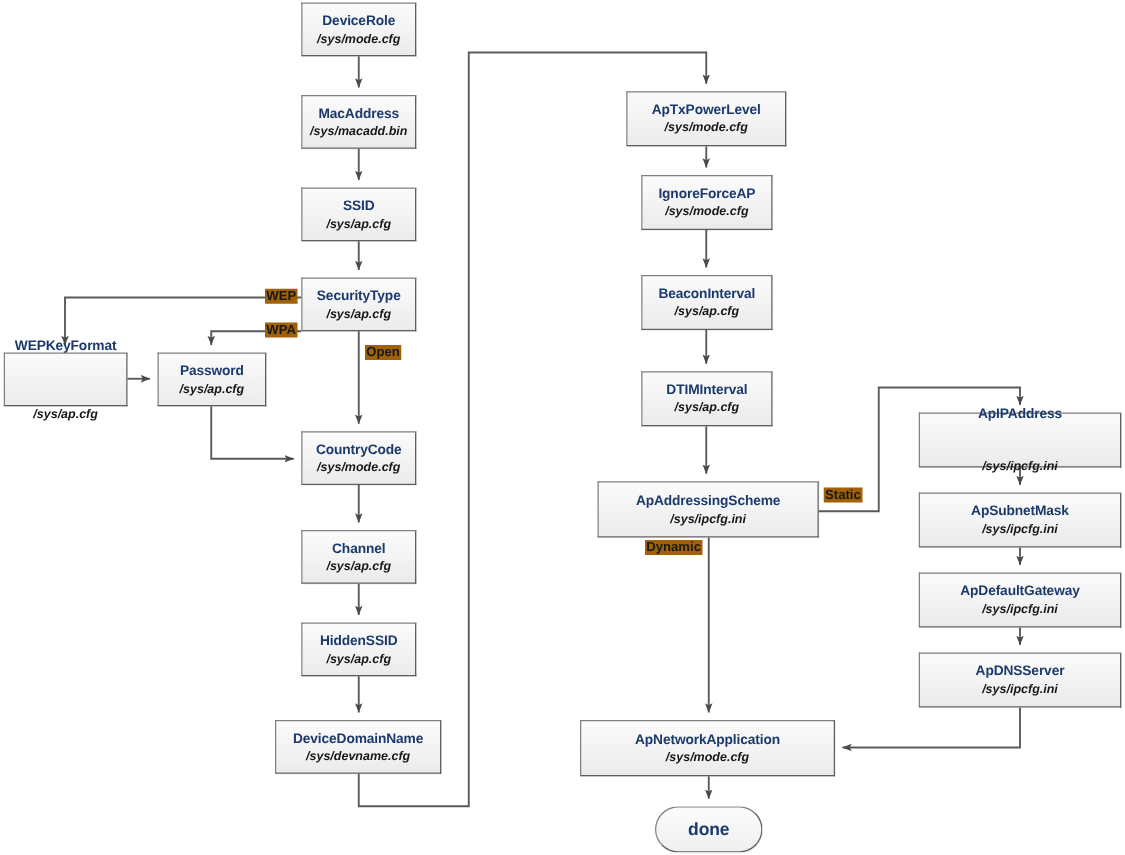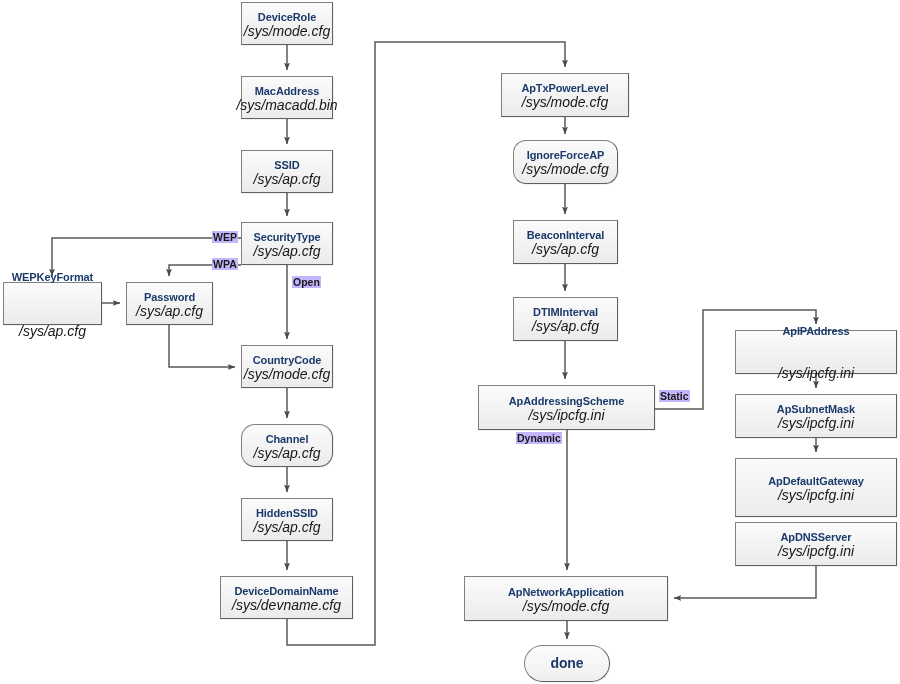--- a/index.html
+++ b/index.html
@@ -47,39 +47,39 @@
     color: #1b3a6b;
     font-weight: bold;
     font-size: 11px;
     line-height: 15px;
     letter-spacing: -0.1px;
     white-space: nowrap;
   }
   .node .sub {
     color: #171717;
     font-style: italic;
-    font-weight: normal;
-    font-size: 14px;
+    font-weight: bold;
+    font-size: 10px;
     line-height: 13px;
     white-space: nowrap;
   }
   .node.terminator {
     border-radius: 24px;
     background: linear-gradient(180deg, #fcfcfc 0%, #f6f6f6 50%, #efefef 100%);
   }
   .node.terminator .title {
     font-size: 14px;
   }
   .edge-label {
     position: absolute;
     font-size: 10.5px;
     font-weight: bold;
     color: #181818;
     white-space: nowrap;
-    background: #c4b5fd;
+    background: #a16207;
     padding: 0 1px;
     z-index: 3;
   }
 </style>
 </head>
 <body>
 
 <div id="canvas">
 
   <svg id="edge-layer" width="900" height="684" viewBox="0 0 900 684" xmlns="http://www.w3.org/2000/svg">
@@ -137,37 +137,37 @@
         <div class="sub">/sys/ap.cfg</div>
       </div>
       <div class="node" style="left: 126px; top: 282px; width: 87px; height: 43px;">
         <div class="title">Password</div>
         <div class="sub">/sys/ap.cfg</div>
       </div>
       <div class="node" style="left: 241px; top: 345px; width: 92px; height: 43px;">
         <div class="title">CountryCode</div>
         <div class="sub">/sys/mode.cfg</div>
       </div>
-      <div class="node" style="left: 241px; top: 424px; width: 92px; height: 43px; border-radius: 14px;">
+      <div class="node" style="left: 241px; top: 424px; width: 92px; height: 43px;">
         <div class="title">Channel</div>
         <div class="sub">/sys/ap.cfg</div>
       </div>
       <div class="node" style="left: 241px; top: 498px; width: 92px; height: 43px;">
         <div class="title">HiddenSSID</div>
         <div class="sub">/sys/ap.cfg</div>
       </div>
       <div class="node" style="left: 220px; top: 576px; width: 133px; height: 43px;">
         <div class="title">DeviceDomainName</div>
         <div class="sub">/sys/devname.cfg</div>
       </div>
       <div class="node" style="left: 501px; top: 73px; width: 128px; height: 44px;">
         <div class="title">ApTxPowerLevel</div>
         <div class="sub">/sys/mode.cfg</div>
       </div>
-      <div class="node" style="left: 513px; top: 140px; width: 105px; height: 44px; border-radius: 13px;">
+      <div class="node" style="left: 513px; top: 140px; width: 105px; height: 44px;">
         <div class="title">IgnoreForceAP</div>
         <div class="sub">/sys/mode.cfg</div>
       </div>
       <div class="node" style="left: 513px; top: 220px; width: 105px; height: 44px;">
         <div class="title">BeaconInterval</div>
         <div class="sub">/sys/ap.cfg</div>
       </div>
       <div class="node" style="left: 513px; top: 297px; width: 105px; height: 44px;">
         <div class="title">DTIMInterval</div>
         <div class="sub">/sys/ap.cfg</div>
@@ -177,21 +177,21 @@
         <div class="sub">/sys/ipcfg.ini</div>
       </div>
       <div class="node" style="left: 735px; top: 330px; width: 162px; height: 44px; gap: 28px;">
         <div class="title">ApIPAddress</div>
         <div class="sub">/sys/ipcfg.ini</div>
       </div>
       <div class="node" style="left: 735px; top: 394px; width: 162px; height: 44px;">
         <div class="title">ApSubnetMask</div>
         <div class="sub">/sys/ipcfg.ini</div>
       </div>
-      <div class="node" style="left: 735px; top: 458px; width: 162px; height: 59px; text-align: center;">
+      <div class="node" style="left: 735px; top: 458px; width: 162px; height: 44px; text-align: center;">
         <div class="title">ApDefaultGateway</div>
         <div class="sub">/sys/ipcfg.ini</div>
       </div>
       <div class="node" style="left: 735px; top: 522px; width: 162px; height: 44px;">
         <div class="title">ApDNSServer</div>
         <div class="sub">/sys/ipcfg.ini</div>
       </div>
       <div class="node" style="left: 464px; top: 576px; width: 204px; height: 45px;">
         <div class="title">ApNetworkApplication</div>
         <div class="sub">/sys/mode.cfg</div>

